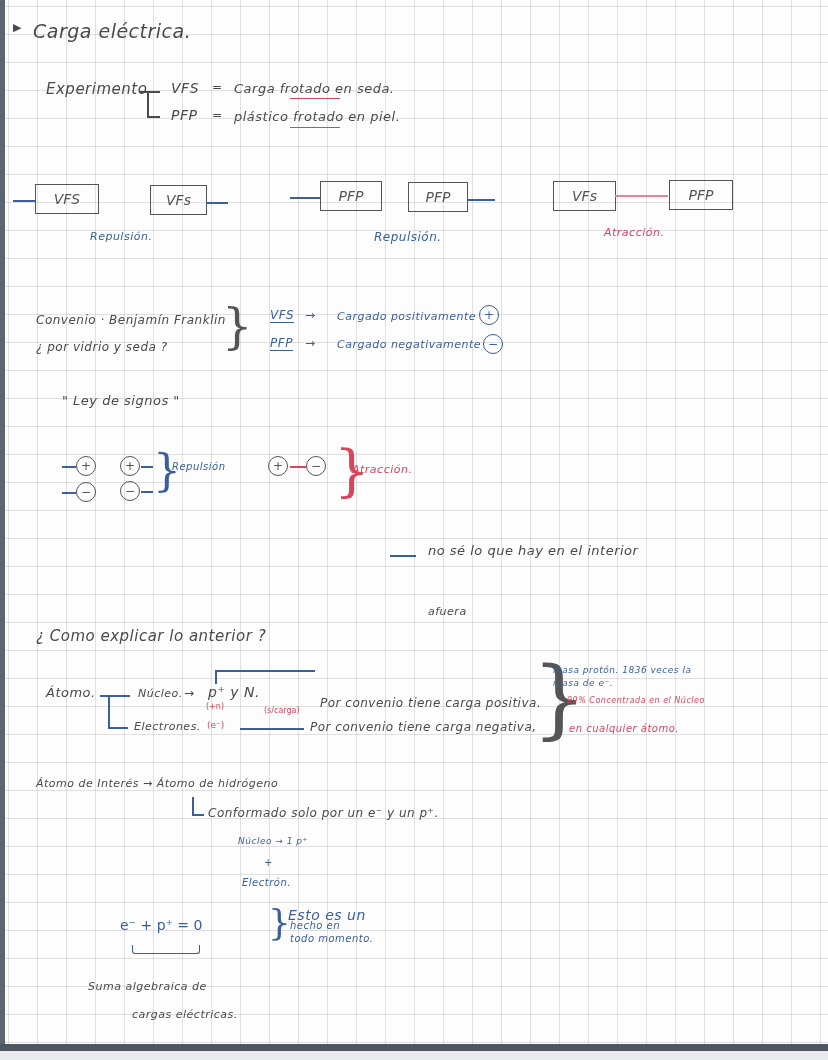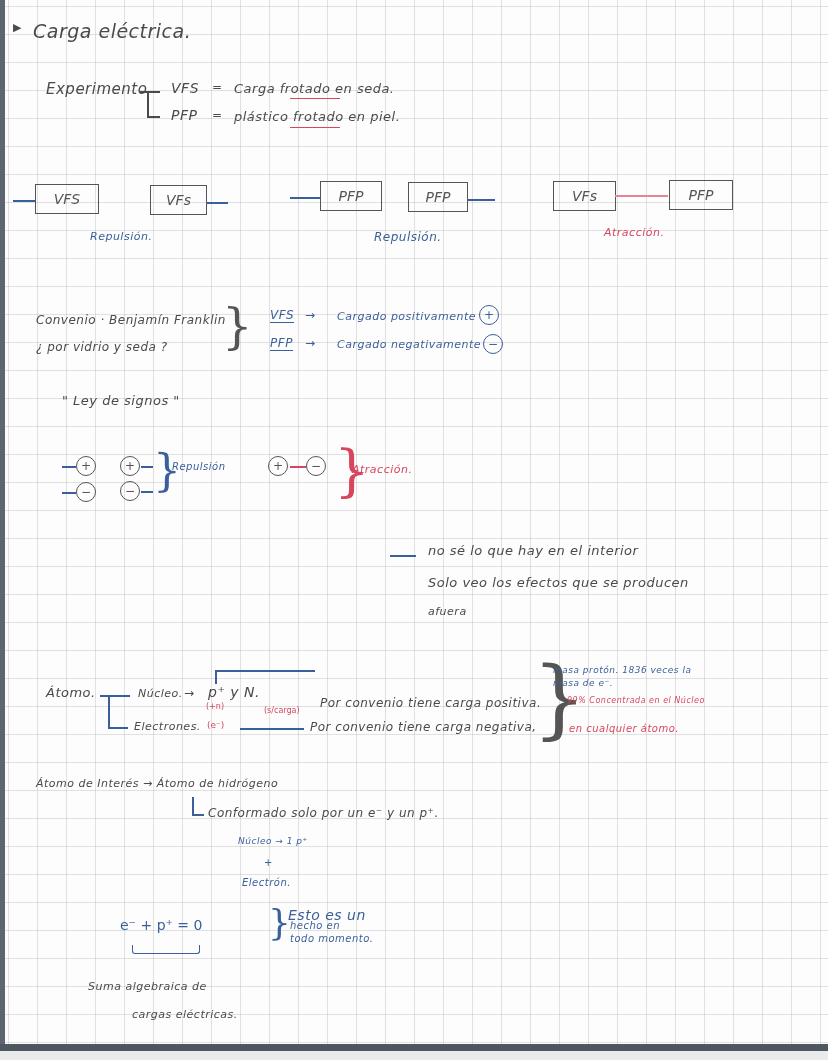--- a/index.html
+++ b/index.html
@@ -93,23 +93,23 @@
   <span class="t hw blue" style="left:172px;top:461px;font-size:10px;">Repulsión</span>
 
   <div class="circle" style="left:268px;top:456px;">+</div>
   <div class="line" style="left:290px;top:466px;width:16px;background:#d8465e;"></div>
   <div class="circle" style="left:306px;top:456px;">−</div>
   <span class="brace red" style="left:334px;top:438px;font-size:56px;color:#d8465e;">}</span>
   <span class="t hw red" style="left:352px;top:463px;font-size:11px;">Atracción.</span>
 
   <div class="line" style="left:390px;top:555px;width:26px;background:#3b5f9a;height:2px;"></div>
   <span class="t hw dark" style="left:428px;top:543px;font-size:13px;">no sé lo que hay en el interior</span>
-  <span class="t hw dark" style="left:428px;top:575px;font-size:13px;">Solo veo los efectos que se producen</span>
   <span class="t hw dark" style="left:428px;top:605px;font-size:11px;">afuera</span>
 
+  <span class="t hw dark" style="left:36px;top:627px;font-size:15px;">¿ Como explicar lo anterior ?</span>
   <span class="t hw dark" style="left:46px;top:685px;font-size:13px;">Átomo.</span>
   <div class="line" style="left:100px;top:695px;width:30px;background:#3b5f9a;"></div>
   <div class="vline" style="left:108px;top:695px;height:33px;background:#3b5f9a;"></div>
   <div class="line" style="left:108px;top:727px;width:20px;background:#3b5f9a;"></div>
   <span class="t hw dark" style="left:138px;top:687px;font-size:11px;">Núcleo.</span>
   <span class="t dark" style="left:184px;top:686px;font-size:12px;">→</span>
   <span class="t hw dark" style="left:208px;top:684px;font-size:14px;">p⁺ y N.</span>
   <span class="t red" style="left:206px;top:702px;font-size:8px;">(+n)</span>
   <span class="t red" style="left:264px;top:706px;font-size:8px;">(s/carga)</span>
   <div class="vline" style="left:215px;top:670px;height:14px;background:#3b5f9a;"></div>

